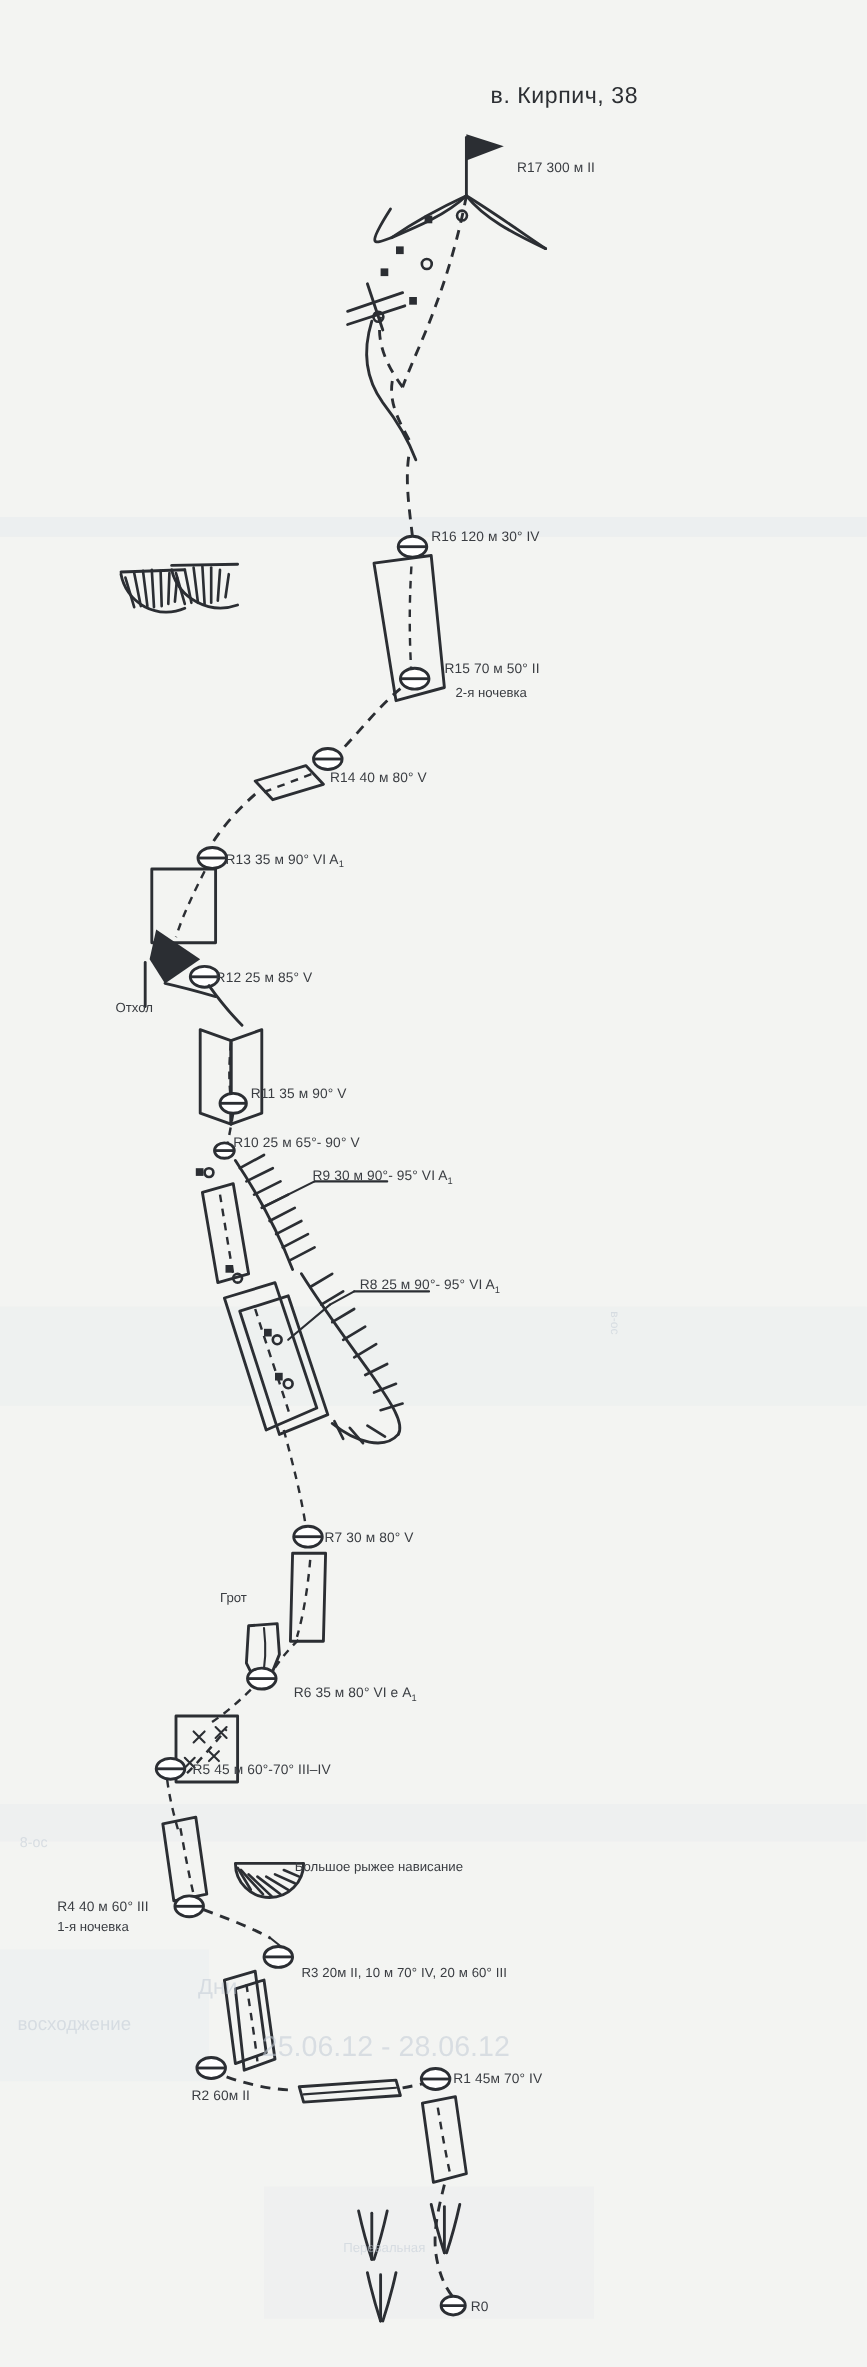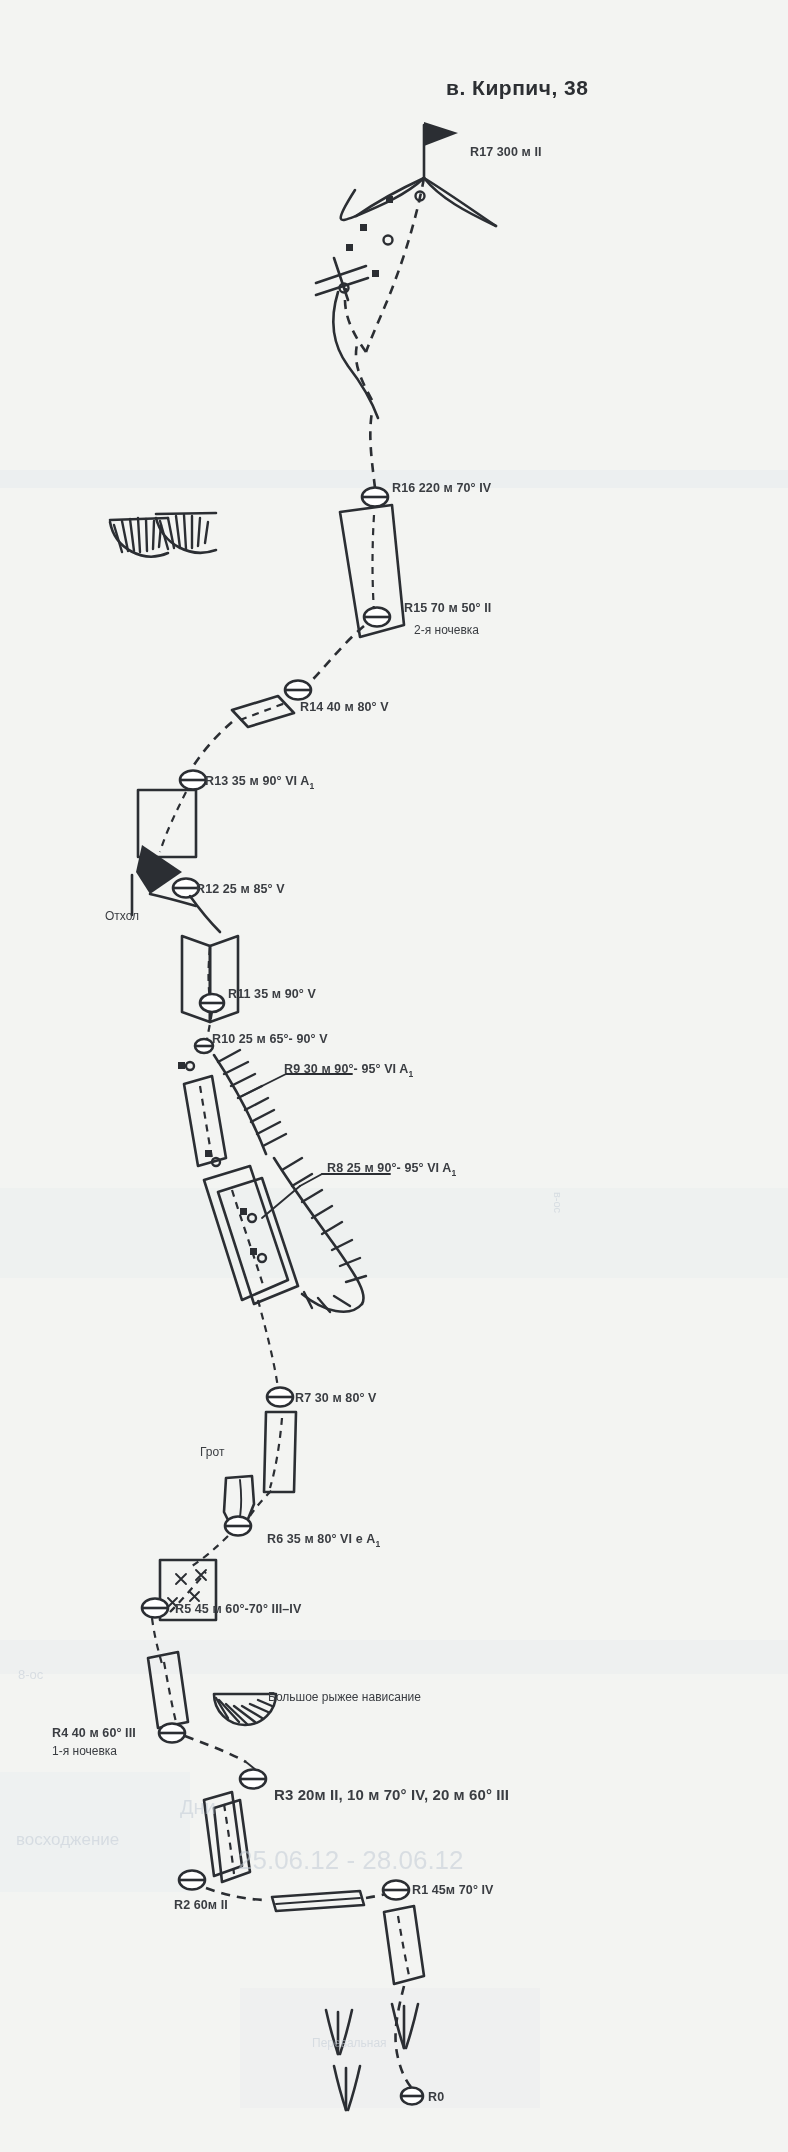--- a/index.html
+++ b/index.html
@@ -22,34 +22,34 @@
   }
   .ghost-band{
     position:absolute;
     background:#e6eaee;
     opacity:.5;
     pointer-events:none;
   }
   .title{
     position:absolute;
     font-size:21px;
-    font-weight:700;
+    font-weight:400;
     color:#2c2f33;
     letter-spacing:.5px;
     white-space:nowrap;
   }
   .lbl{
     position:absolute;
     font-size:12.5px;
-    font-weight:700;
+    font-weight:400;
     color:#3a3d42;
     white-space:nowrap;
     letter-spacing:.1px;
   }
-  .lbl.sm{font-size:15px;}
+  .lbl.sm{font-size:12px;}
   .lbl sub{font-size:8.5px;}
   .note{
     position:absolute;
     font-size:12px;
     font-weight:400;
     color:#3a3d42;
     white-space:nowrap;
   }
   svg#topo{position:absolute;left:0;top:0;width:788px;height:2152px;}
   .stroke{fill:none;stroke:#2b2e33;stroke-width:2.6;stroke-linecap:round;stroke-linejoin:round;}
@@ -348,21 +348,21 @@
     </g>
 
   </svg>
 
   <div class="title" style="left:446px;top:76px;">в. Кирпич,  38</div>
 
   <div class="lbl" style="left:470px;top:145px;">
     <span>R17 300 м II</span>
   </div>
   <div class="lbl" style="left:392px;top:481px;">
-    <span>R16 220 м 70° IV</span>
+    <span>R16 120 м 30° IV</span>
   </div>
   <div class="lbl" style="left:404px;top:601px;">
     <span>R15 70 м 50° II</span>
   </div>
   <div class="lbl" style="left:300px;top:700px;">
     <span>R14 40 м 80° V</span>
   </div>
   <div class="lbl" style="left:205px;top:774px;">
     <span>R13 35 м 90° VI A</span><sub>1</sub>
   </div>

